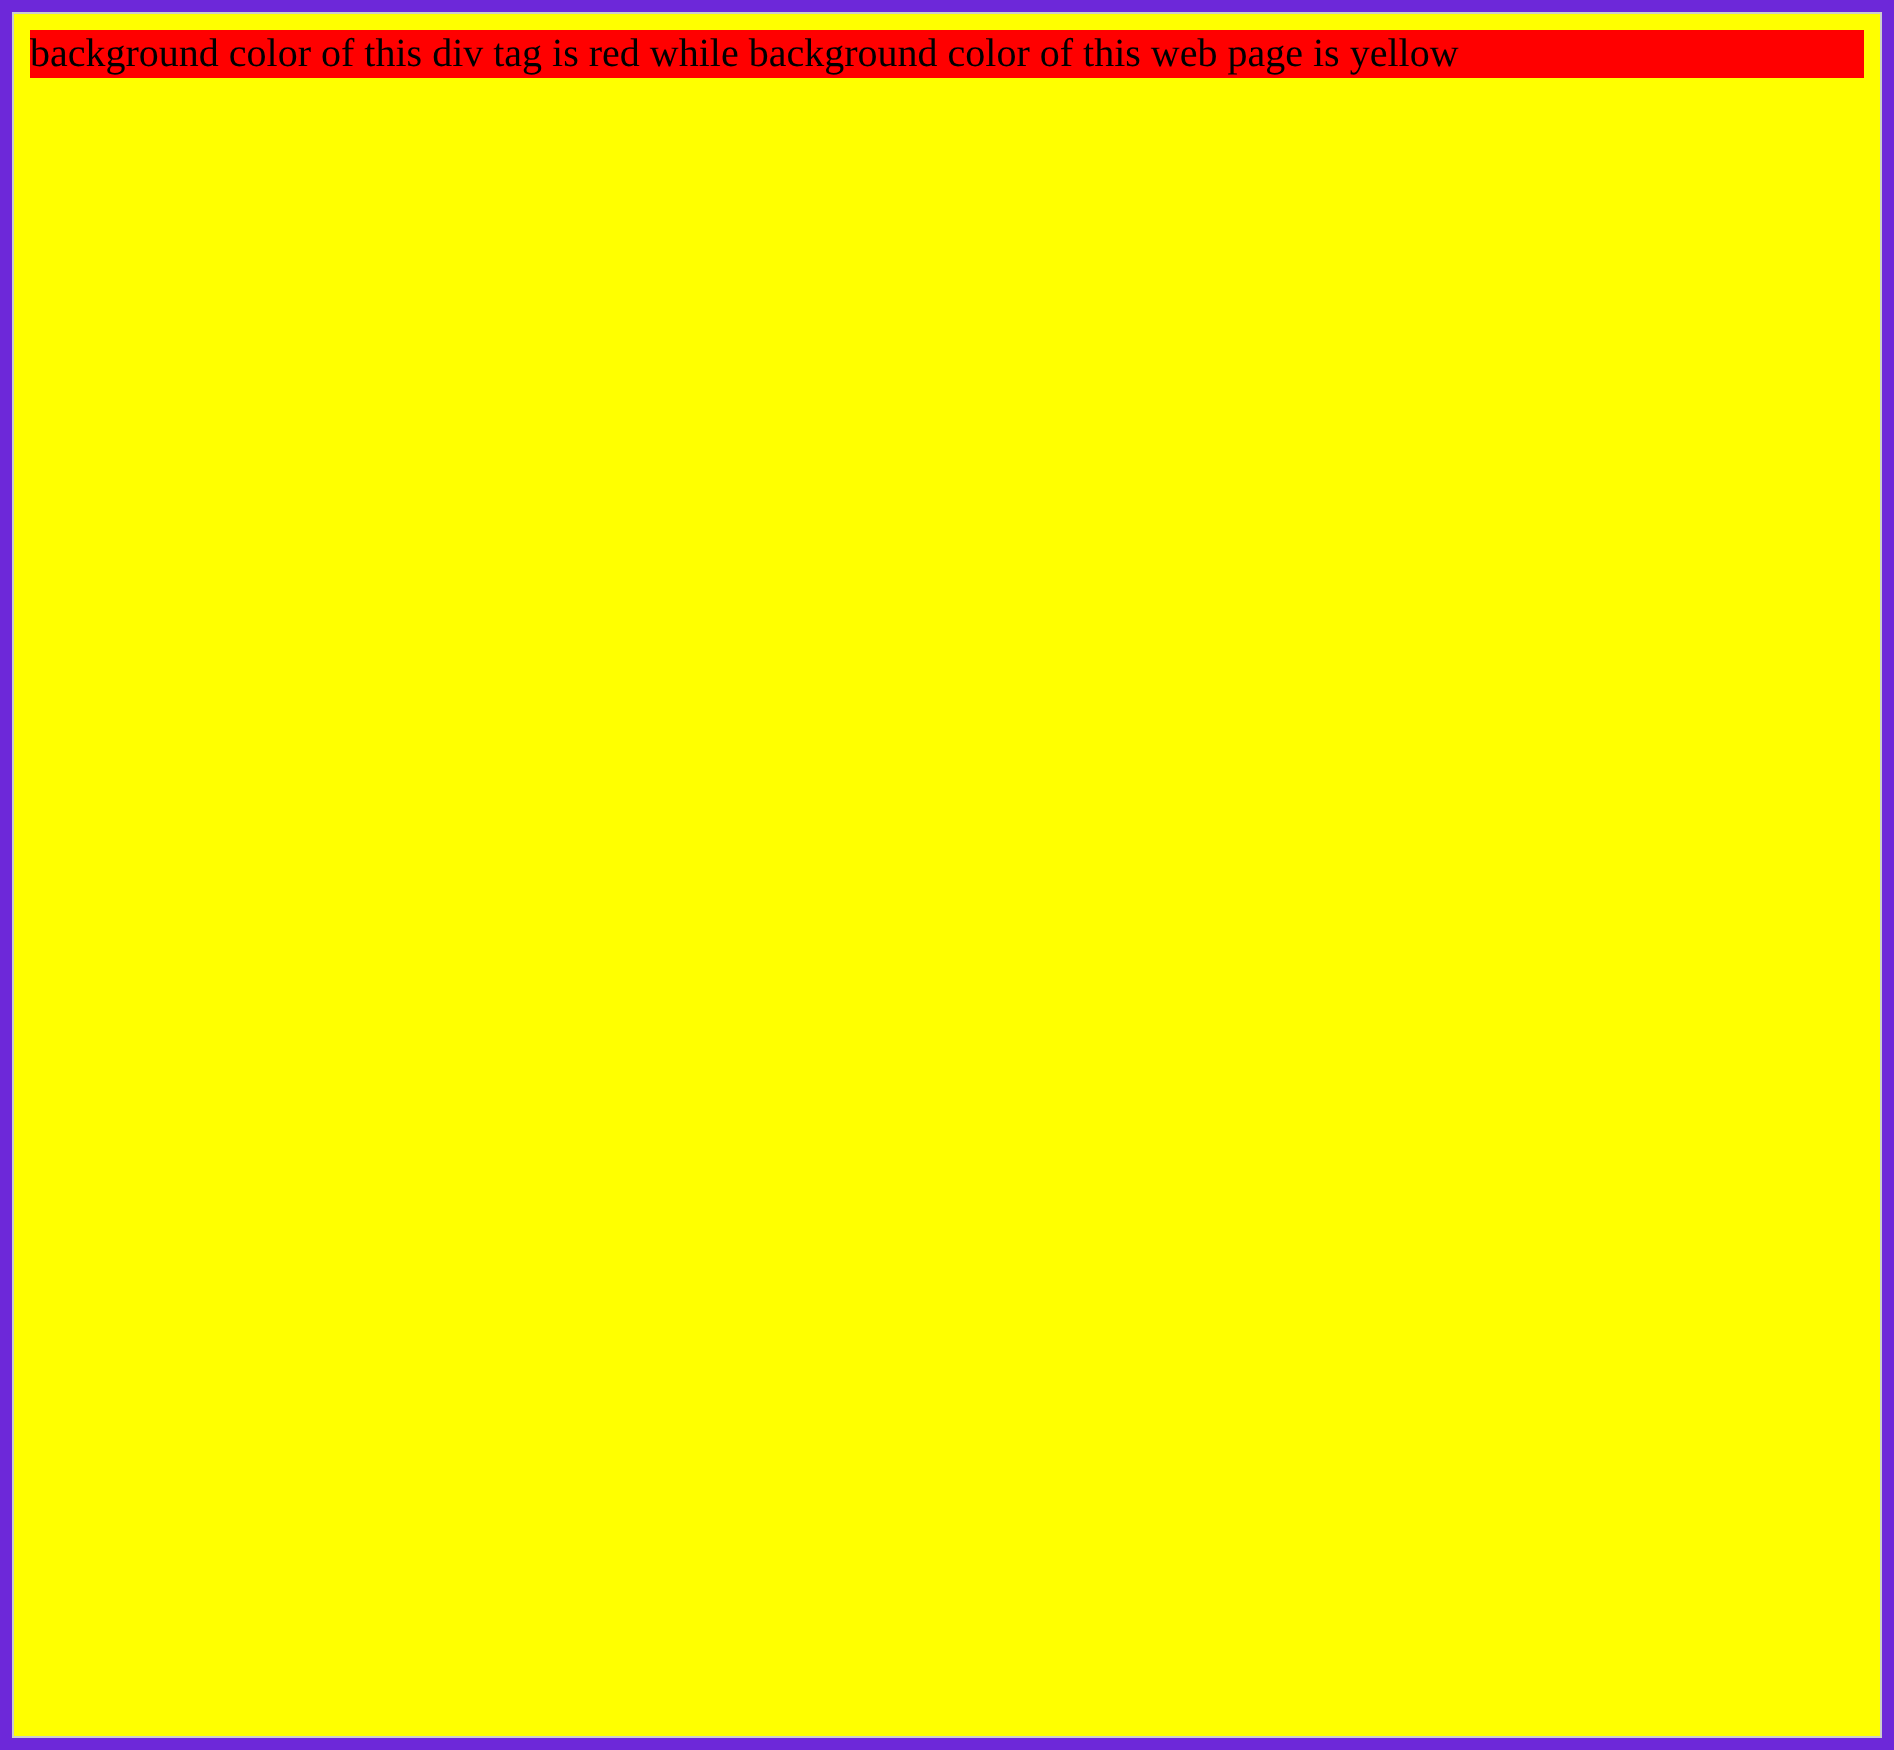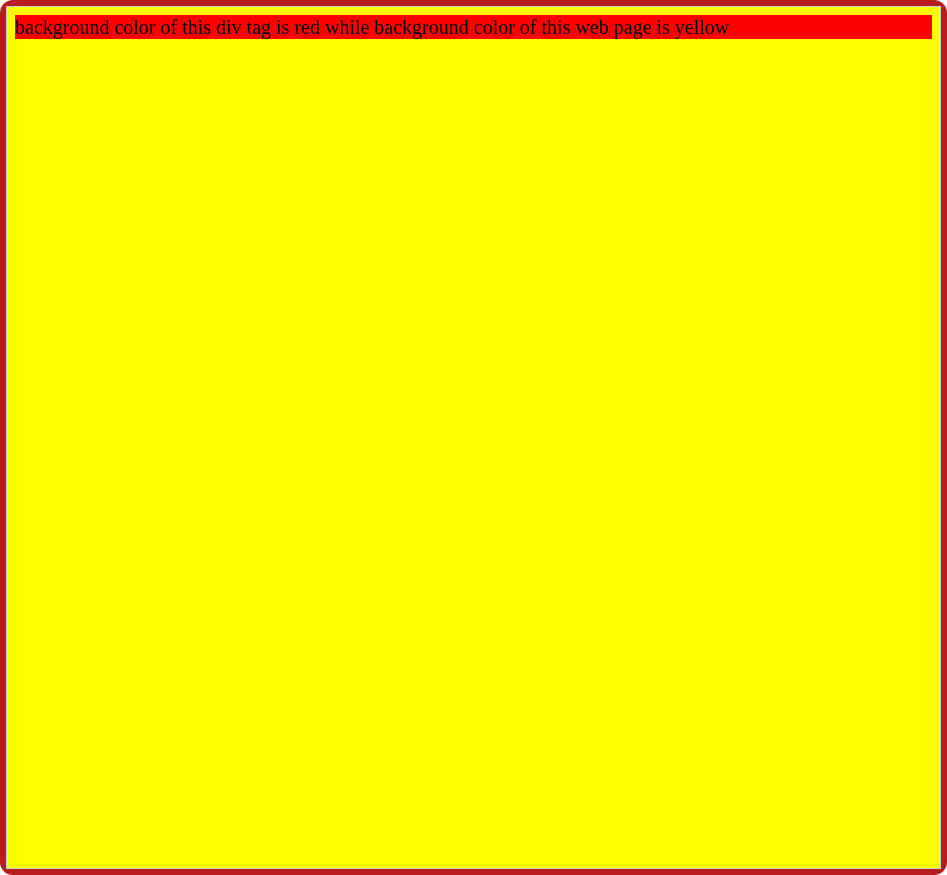--- a/index.html
+++ b/index.html
@@ -10,22 +10,21 @@
     body {
       background-color: #ffffff;
       font-family: "Times New Roman", Times, serif;
       font-size: 20px;
     }
     .page-frame {
       box-sizing: border-box;
       width: 947px;
       height: 875px;
       padding: 6px;
-      background-color: #b91c1c;
-      border-radius: 13px;
+      background-color: #6d28d9;
     }
     .page-body {
       box-sizing: border-box;
       width: 100%;
       height: 100%;
       background-color: #ffff00;
       border: 1px solid #cccccc;
       padding: 8px;
     }
     .red-box {

